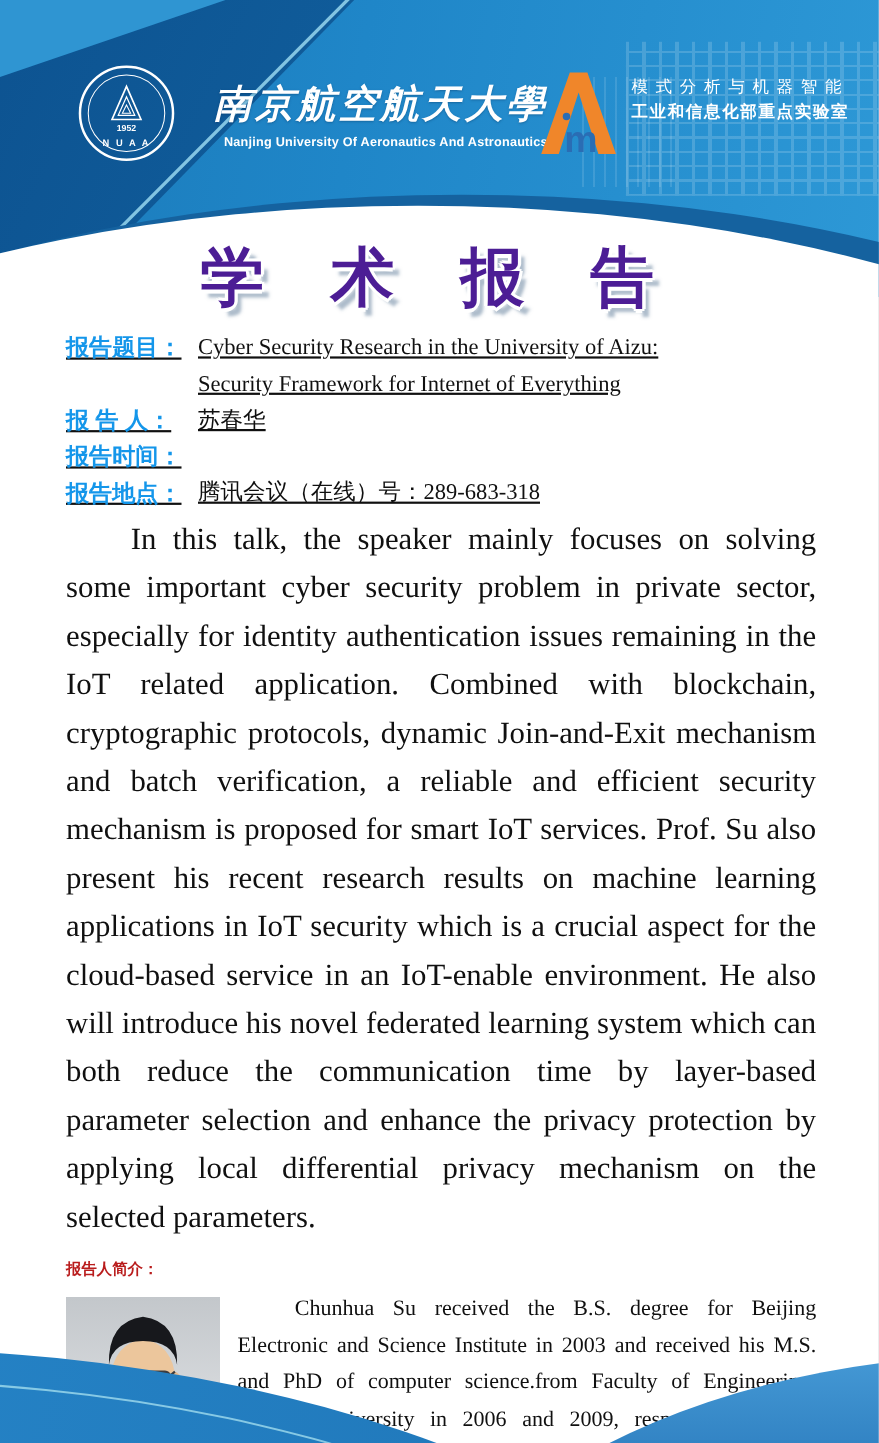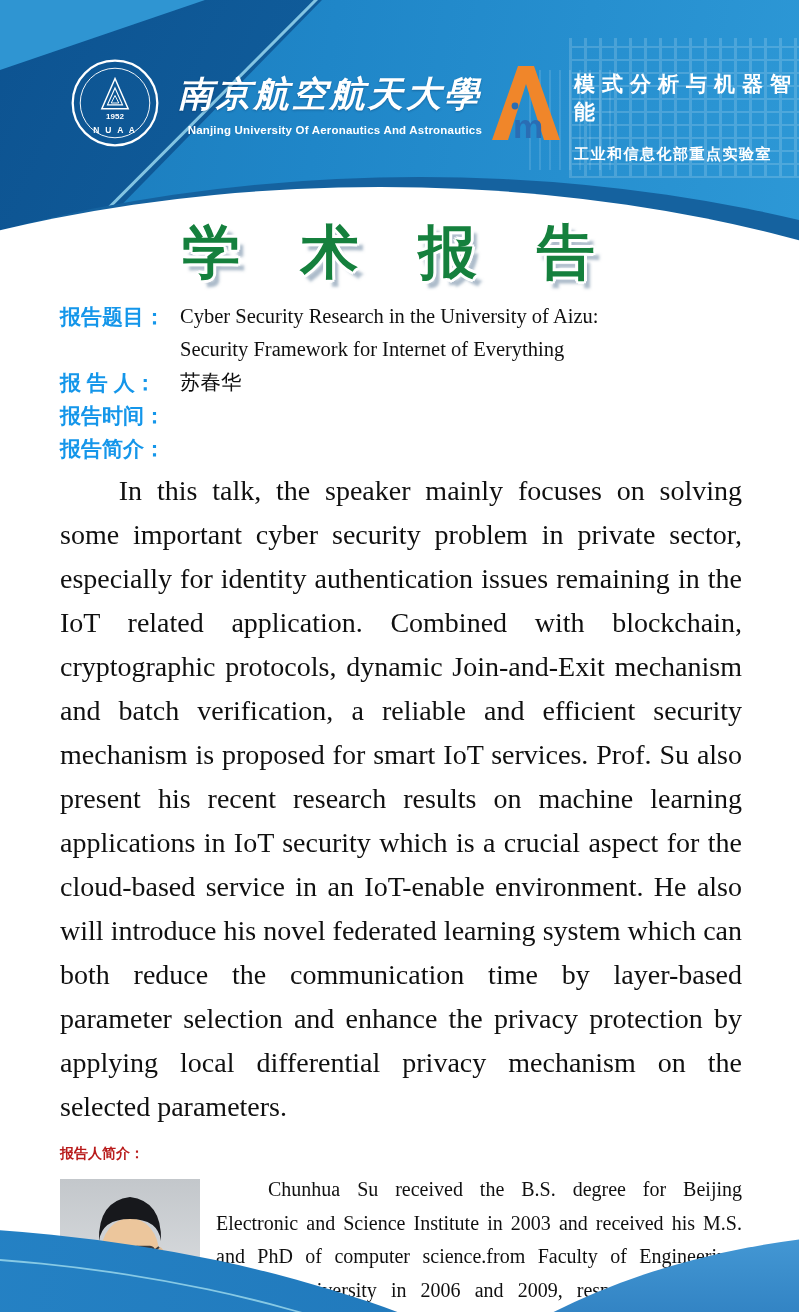--- a/index.html
+++ b/index.html
@@ -27,44 +27,44 @@
     background:#2f95d2; }
   .hdr-line { position:absolute; left:318px; top:0; width:372px; height:2.5px;
     background:rgba(150,215,238,.85); transform-origin:left top; transform:rotate(134.9deg); }
   .hdr-shadowarc { position:absolute; left:-430px; top:177px; width:1700px; height:820px;
     border-radius:50%; background:#15629f; }
   .hdr-white { position:absolute; left:-470px; top:187px; width:1700px; height:820px;
     border-radius:50%; background:#ffffff; }
 
   .nuaa { position:absolute; left:68px; top:56px; display:flex; align-items:center; }
   .nuaa-seal { width:94px; height:94px; flex:none; }
-  .nuaa-text { margin-left:16px; color:#fff; }
+  .nuaa-text { margin-left:32px; color:#fff; }
   .nuaa-zh { font-size:35px; font-weight:bold; font-style:italic; letter-spacing:3px;
     font-family:"Liberation Serif", serif; text-shadow:0 1px 2px rgba(0,40,80,.35); }
   .nuaa-en { font-size:11.5px; font-weight:bold; margin-top:6px; letter-spacing:.2px;text-align:right; }
 
   .pami { position:absolute; left:488px; top:58px; display:flex; align-items:flex-start; }
   .pami-logo { width:76px; height:92px; flex:none; }
   .pami-text { margin-left:10px; color:#fff; margin-top:12px; }
-  .pami-zh1 { font-size:21px; font-weight:bold; letter-spacing:7px; }
-  .pami-zh2 { font-size:15px; font-weight:bold; letter-spacing:1.5px; margin-top:19px; }
+  .pami-zh1 { font-size:15px; font-weight:normal; letter-spacing:7px; }
+  .pami-zh2 { font-size:15px; font-weight:bold; letter-spacing:1.5px; margin-top:3px; }
   .pami-en { font-size:10.5px; margin-top:5px; line-height:13px; }
 
   
   .main-title { position:absolute; top:214px; left:0; width:799px; text-align:center;
-    font-size:58px; font-weight:900; letter-spacing:22px; color:#15803d;
+    font-size:58px; font-weight:900; letter-spacing:22px; color:#4c1d95;
     text-shadow:
       -2px -2px 0 #fff, 2px -2px 0 #fff, -2px 2px 0 #fff, 2px 2px 0 #fff,
       -3px 0 0 #fff, 3px 0 0 #fff, 0 3px 0 #fff, 0 -3px 0 #fff,
       6px 7px 3px rgba(90,120,150,.5); }
 
   
   .content { position:absolute; top:300px; left:60px; width:682px; color:#101010; }
 
-  .info-row { display:flex; line-height:33px; }
+  .info-row { display:flex; line-height:33px;text-decoration:underline; }
   .info-label { flex:none; width:120px; color:#1496ea; font-weight:bold; font-size:21px; }
   .info-value { flex:1; font-family:"Liberation Serif", serif; font-size:20.5px; color:#101010; }
 
   .abstract { font-family:"Liberation Serif", serif; font-size:28px; line-height:44px;
     text-align:justify; text-indent:2.1em; margin-top:4px; }
 
   .bio-heading { color:#b91c1c; font-weight:bold; font-size:14px; margin-top:16px; }
 
   .bio-block { margin-top:10px; font-family:"Liberation Serif", serif; font-size:20px;
     line-height:33.5px; text-align:justify; text-indent:2.6em; }
@@ -138,25 +138,25 @@
 
     <div class="info-row">
       <div class="info-label">报 告 人：</div>
       <div class="info-value">苏春华</div>
     </div>
 
     <div class="info-row">
       <div class="info-label">报告时间：</div>
     </div>
 
+    <div class="info-row">
+      <div class="info-label">报告地点：</div>
+      <div class="info-value">腾讯会议（在线）号：289-683-318</div>
+    </div>
 
-    <div class="info-row">
-      <div class="info-label">报告简介：</div>
-      <div class="info-value"></div>
-    </div>
 
     <p class="abstract">In this talk, the speaker mainly focuses on solving some important cyber security problem in private sector, especially for identity authentication issues remaining in the IoT related application. Combined with blockchain, cryptographic protocols, dynamic Join-and-Exit mechanism and batch verification, a reliable and efficient security mechanism is proposed for smart IoT services. Prof. Su also present his recent research results on machine learning applications in IoT security which is a crucial aspect for the cloud-based service in an IoT-enable environment. He also will introduce his novel federated learning system which can both reduce the communication time by layer-based parameter selection and enhance the privacy protection by applying local differential privacy mechanism on the selected parameters.</p>
 
     <div class="bio-heading">报告人简介：</div>
 
     <div class="bio-block">
       <svg class="photo" viewBox="0 0 140 176">
         <defs>
           <linearGradient id="pbg" x1="0" y1="0" x2="0" y2="1">
             <stop offset="0" stop-color="#c3c7cb"></stop>

